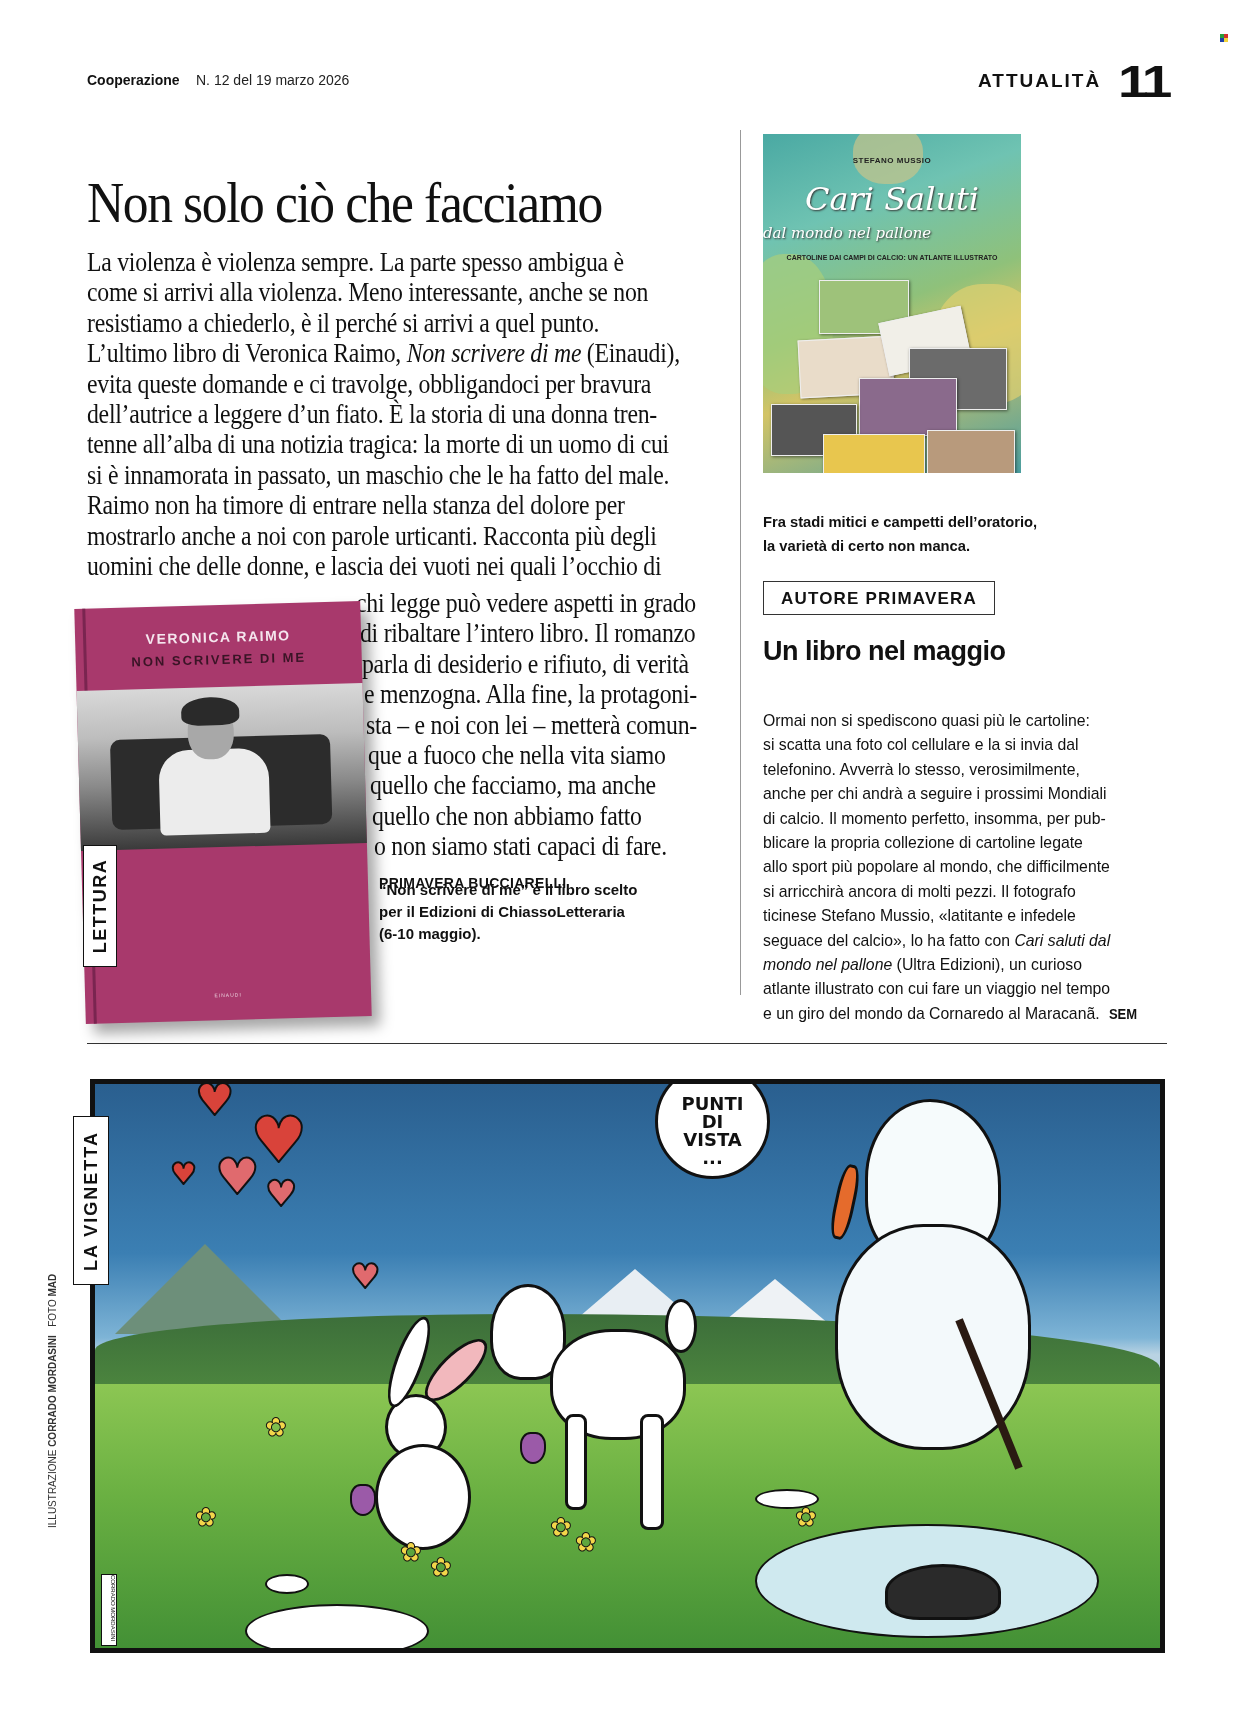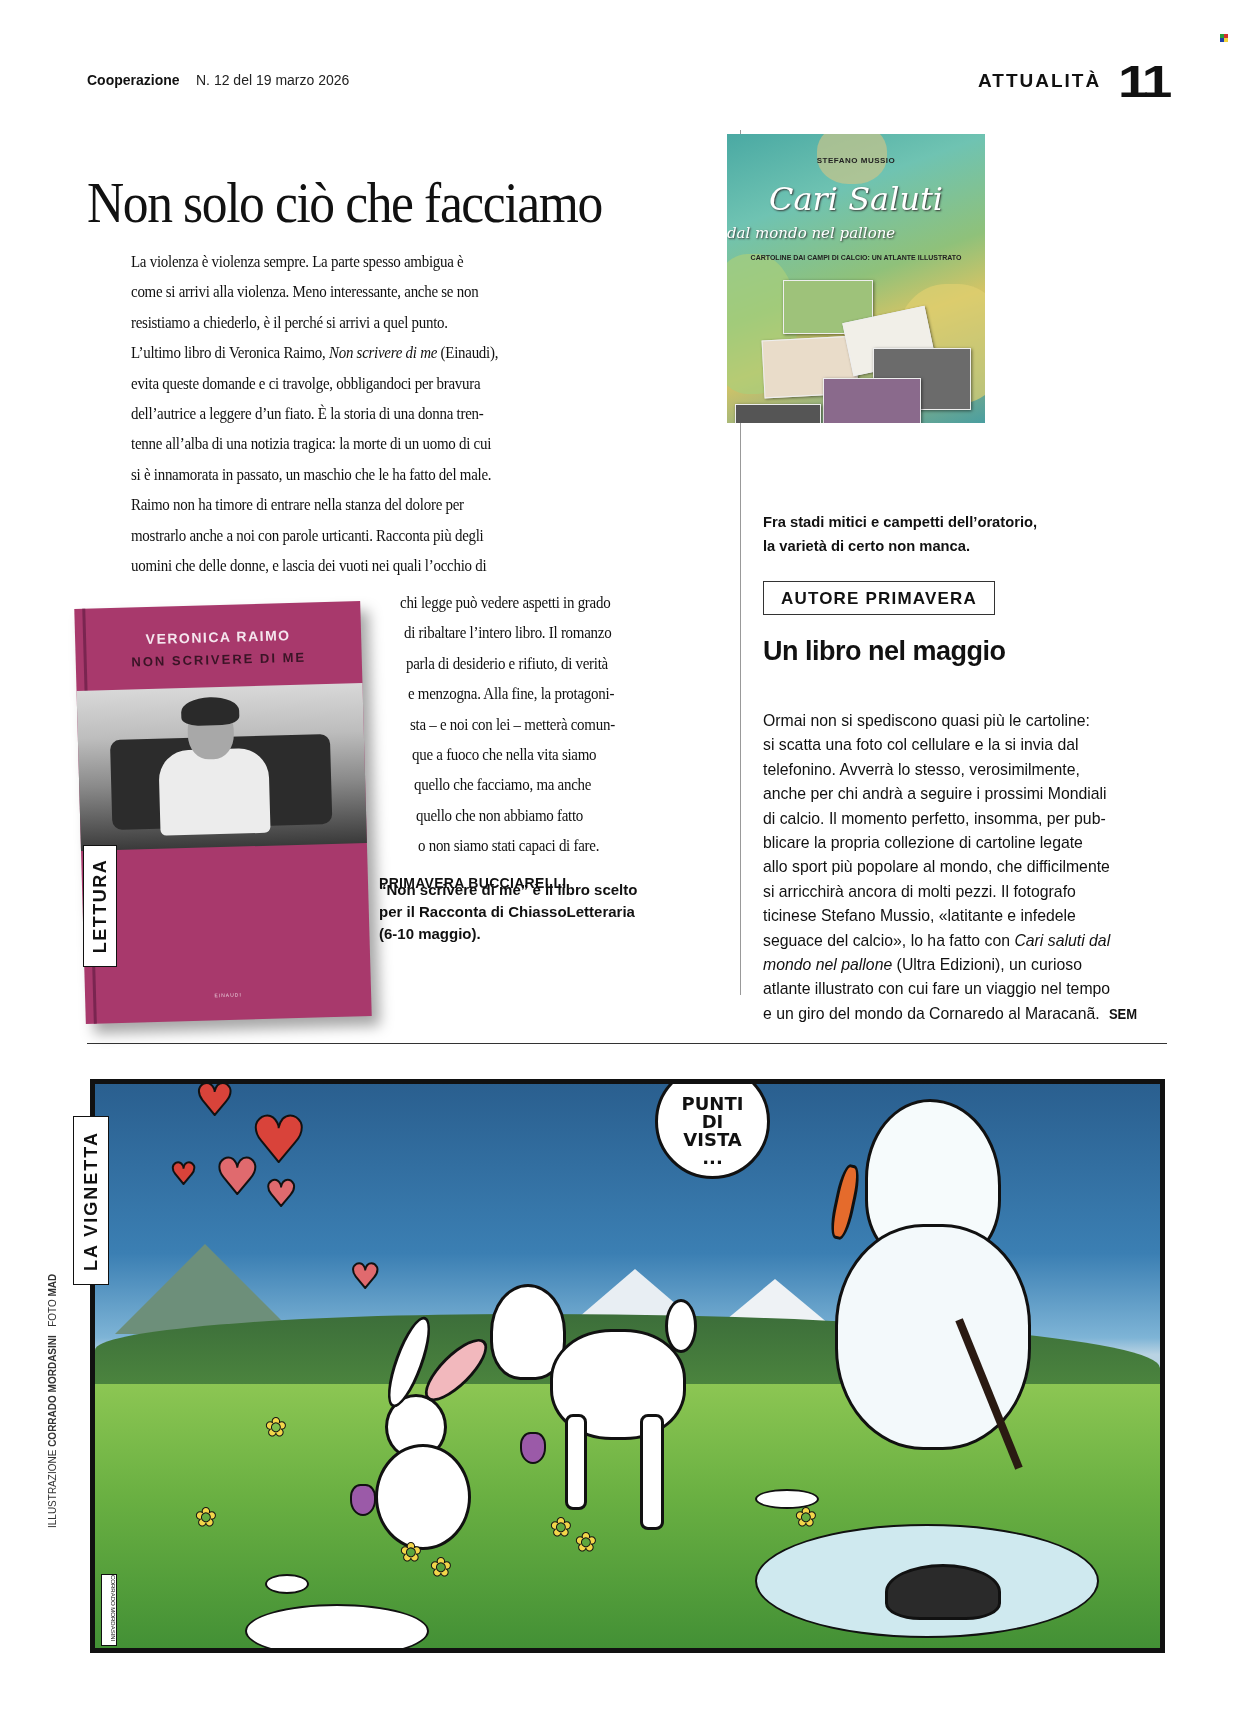--- a/index.html
+++ b/index.html
@@ -8,41 +8,41 @@
   .hdr-brand{left:87px;top:72px;font-size:14px;font-weight:bold;}
   .hdr-issue{left:196px;top:72px;font-size:14px;color:#222;}
   .hdr-section{left:978px;top:70px;font-size:19px;font-weight:bold;letter-spacing:2px;}
   .hdr-page{left:1118px;top:60px;font-size:44px;font-weight:900;letter-spacing:-3px;line-height:1;transform:scaleX(1.25);transform-origin:left top;}
   .reg-mark{left:1220px;top:34px;width:8px;height:8px;}
   .reg-mark i{position:absolute;width:4px;height:4px;}
   .vdivider{left:740px;top:130px;width:1px;height:865px;background:#999;}
   .hdivider{left:87px;top:1043px;width:1080px;height:1px;background:#333;}
 
   .title{left:87px;top:175px;font-family:"Liberation Serif",serif;font-size:56px;letter-spacing:-1.5px;line-height:1;transform:scaleX(0.92);transform-origin:left top;white-space:nowrap;}
-  .body-serif{font-family:"Liberation Serif",serif;font-size:17px;line-height:30.4px;letter-spacing:-0.3px;white-space:nowrap;margin-left:44px;}
+  .body-serif{font-family:"Liberation Serif",serif;font-size:27px;line-height:30.4px;letter-spacing:-0.3px;white-space:nowrap;}
   .body-serif .ln{display:block;transform:scaleX(0.88);transform-origin:left center;}
   .col-main{left:87px;top:247px;}
   .col-wrap{left:356px;top:588px;}
   .byline{left:379px;top:875px;font-size:14px;font-weight:bold;letter-spacing:0.3px;}
   .book-caption{left:379px;top:879px;font-size:15px;font-weight:bold;line-height:22px;}
 
   .book1{left:80px;top:605px;width:286px;height:415px;transform:rotate(-1.6deg);background:#a8396c;box-shadow:8px 10px 14px rgba(0,0,0,.35);}
   .book1 .spine{position:absolute;left:8px;top:0;width:3px;height:100%;background:#7a2550;}
   .book1 .author{position:absolute;left:0;width:100%;top:24px;text-align:center;font-weight:bold;font-size:14px;letter-spacing:1.5px;color:#f5e6ee;}
   .book1 .btitle{position:absolute;left:0;width:100%;top:47px;text-align:center;font-weight:bold;font-size:13px;letter-spacing:2px;color:#3a1426;}
   .book1 .photo{position:absolute;left:0;top:82px;width:100%;height:160px;background:linear-gradient(180deg,#d8d8d8 0%,#bdbdbd 30%,#8a8a8a 60%,#3a3a3a 100%);}
   .book1 .photo .sofa{position:absolute;left:32px;top:50px;width:220px;height:90px;background:#2c2c2c;border-radius:10px;}
   .book1 .photo .shirt{position:absolute;left:80px;top:62px;width:110px;height:85px;background:#ececec;border-radius:30px 30px 6px 6px;}
   .book1 .photo .head{position:absolute;left:110px;top:18px;width:46px;height:54px;background:#a8a8a8;border-radius:45%;}
   .book1 .photo .hair{position:absolute;left:104px;top:10px;width:58px;height:28px;background:#2a2a2a;border-radius:50% 50% 30% 30%;}
   .book1 .pub{position:absolute;left:0;width:100%;bottom:22px;text-align:center;font-size:5px;color:#e7c7d6;letter-spacing:1px;}
   .lettura{left:83px;top:845px;width:32px;height:120px;border:1.5px solid #111;background:#fff;}
   .lettura span{position:absolute;left:50%;top:50%;transform:translate(-50%,-50%) rotate(-90deg);font-weight:bold;font-size:18px;letter-spacing:1.5px;white-space:nowrap;}
 
-  .book2{left:727px;top:134px;width:258px;height:289px;overflow:hidden;background:linear-gradient(160deg,#4aa9a3 0%,#6fc3b2 25%,#8fc17a 50%,#d3c466 65%,#4a9ea0 100%);}
+  .book2{left:763px;top:134px;width:258px;height:339px;overflow:hidden;background:linear-gradient(160deg,#4aa9a3 0%,#6fc3b2 25%,#8fc17a 50%,#d3c466 65%,#4a9ea0 100%);}
   .book2 .land{position:absolute;border-radius:45%;opacity:.7;}
   .book2 .author{position:absolute;left:0;width:100%;top:22px;text-align:center;font-size:8px;font-weight:bold;color:#222;letter-spacing:.5px;}
   .book2 .t1{position:absolute;left:0;width:100%;top:46px;text-align:center;font-family:"DejaVu Serif",serif;font-style:italic;font-size:32px;color:#fff;text-shadow:1px 1px 2px #333;}
   .book2 .t2{position:absolute;left:0;width:100%;top:90px;text-align:left;font-family:"DejaVu Serif",serif;font-style:italic;font-size:15px;color:#fff;text-shadow:1px 1px 2px #333;}
   .book2 .t3{position:absolute;left:0;width:100%;top:120px;text-align:center;font-size:7px;font-weight:bold;color:#222;}
   .book2 .card{position:absolute;border:1px solid #eee;box-shadow:1px 1px 3px rgba(0,0,0,.5);}
   .caption2{left:763px;top:510px;font-size:15.5px;font-weight:bold;line-height:24px;transform:scaleX(0.95);transform-origin:left top;white-space:nowrap;}
   .kicker{left:763px;top:581px;width:232px;height:34px;border:1.5px solid #333;box-sizing:border-box;}
   .kicker span{position:absolute;left:0;right:0;top:7px;text-align:center;font-weight:900;font-size:17px;letter-spacing:1.2px;}
   .head2{left:763px;top:636px;font-size:27px;font-weight:900;letter-spacing:-0.5px;white-space:nowrap;}
@@ -110,21 +110,21 @@
   <span class="ln" style="margin-left:12px">que a fuoco che nella vita siamo</span>
   <span class="ln" style="margin-left:14px">quello che facciamo, ma anche</span>
   <span class="ln" style="margin-left:16px">quello che non abbiamo fatto</span>
   <span class="ln" style="margin-left:18px">o non siamo stati capaci di fare.</span>
 </div>
 
 <div class="abs byline">PRIMAVERA BUCCIARELLI</div>
 
 <div class="abs book-caption">
   <div>“Non scrivere di me” è il libro scelto</div>
-  <div>per il Racconta di ChiassoLetteraria</div>
+  <div>per il Edizioni di ChiassoLetteraria</div>
   <div>(6-10 maggio).</div>
 </div>
 
 <div class="abs book1">
   <div class="spine"></div>
   <div class="author">VERONICA RAIMO</div>
   <div class="btitle">NON SCRIVERE DI ME</div>
   <div class="photo">
     <div class="sofa"></div>
     <div class="shirt"></div>

